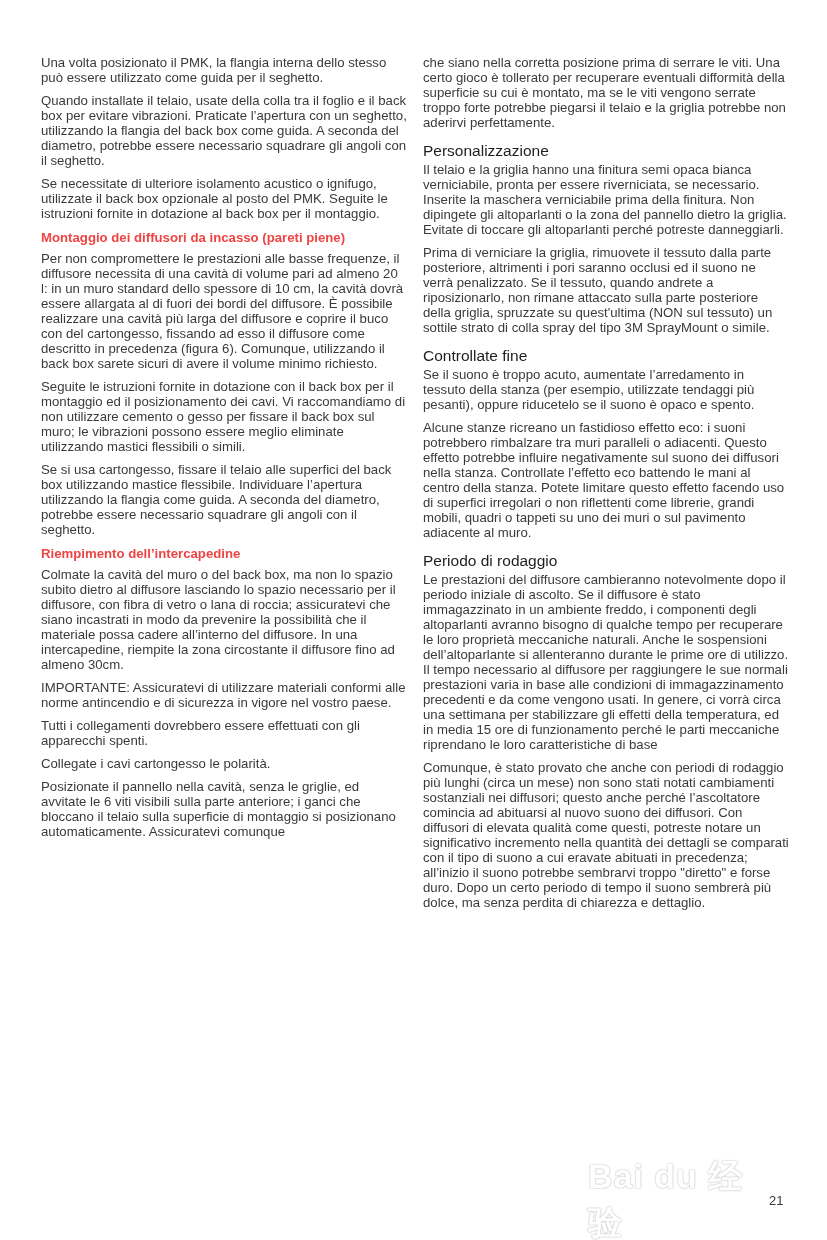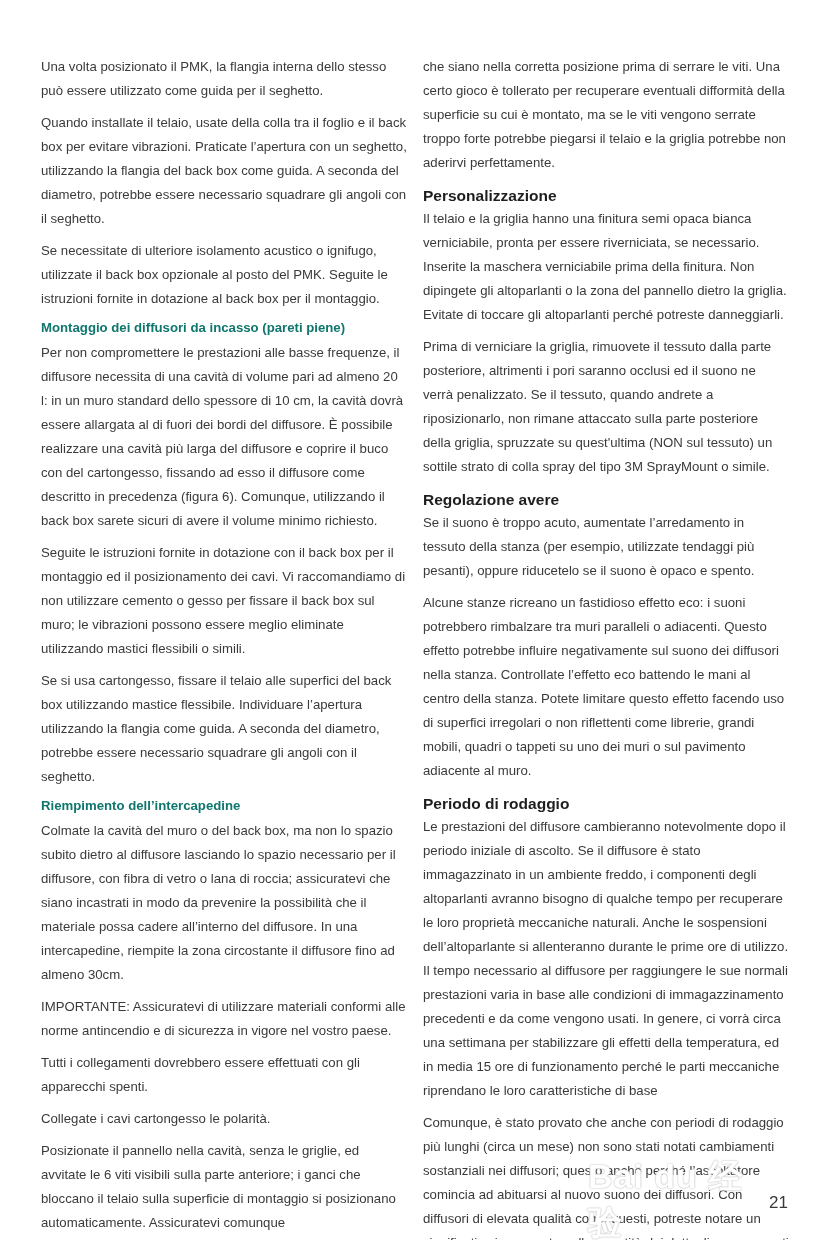--- a/index.html
+++ b/index.html
@@ -1,26 +1,26 @@
 <!DOCTYPE html>
 <html><head>
   <meta charset="utf-8">
   <style>
     html, body { margin: 0; padding: 0; background: #ffffff; }
     body { width: 827px; height: 1240px; position: relative; overflow: hidden;
            font-family: "Liberation Sans", sans-serif; color: #3a3a3a; }
     .col { position: absolute; top: 55px; width: 366px; }
     .col.left { left: 41px; }
     .col.right { left: 423px; }
-    p { margin: 0 0 8px 0; font-size: 13.2px; line-height: 24px; }
-    h3 { margin: 0 0 4px 0; font-size: 13.2px; line-height: 18px; font-weight: bold; color: #0f766e; }
-    h2 { margin: 16px 0 2px 0; font-size: 15.5px; line-height: 18px; font-weight: bold; color: #1e1e1e; }
+    p { margin: 0 0 8px 0; font-size: 13.2px; line-height: 15px; }
+    h3 { margin: 0 0 4px 0; font-size: 13.2px; line-height: 18px; font-weight: bold; color: #ef4444; }
+    h2 { margin: 16px 0 2px 0; font-size: 15.5px; line-height: 18px; font-weight: normal; color: #1e1e1e; }
     .h2-gap { margin-top: 16px; }
     .h2-gap-sm { margin-top: 12px; }
-    .page-number { position: absolute; left: 769px; top: 1193px; font-size: 17px; color: #3a3a3a; }
+    .page-number { position: absolute; left: 769px; top: 1193px; font-size: 13px; color: #3a3a3a; }
     .watermark { position: absolute; left: 588px; top: 1135px; width: 190px; height: 75px;
                  color: #ffffff; pointer-events: none; }
     .watermark .wm-logo { font-size: 34px; font-weight: bold; color: #fff;
                  text-shadow: 0 0 1px #bdbdbd, 0 0 2px #bdbdbd; letter-spacing: 1px; margin-top: 19px; }
     .watermark .wm-url { font-size: 20px; font-weight: bold; color: #fff;
                  text-shadow: 0 0 1px #bdbdbd, 0 0 2px #bdbdbd; margin-top: -2px; }
   </style>
 </head>
 <body>
 
@@ -38,21 +38,21 @@
   <p>Tutti i collegamenti dovrebbero essere effettuati con gli apparecchi spenti.</p>
   <p>Collegate i cavi cartongesso le polarità.</p>
   <p>Posizionate il pannello nella cavità, senza le griglie, ed avvitate le 6 viti visibili sulla parte anteriore; i ganci che bloccano il telaio sulla superficie di montaggio si posizionano automaticamente. Assicuratevi comunque</p>
 </div>
 
 <div class="col right">
   <p>che siano nella corretta posizione prima di serrare le viti. Una certo gioco è tollerato per recuperare eventuali difformità della superficie su cui è montato, ma se le viti vengono serrate troppo forte potrebbe piegarsi il telaio e la griglia potrebbe non aderirvi perfettamente.</p>
   <h2 class="h2-gap-sm">Personalizzazione</h2>
   <p>Il telaio e la griglia hanno una finitura semi opaca bianca verniciabile, pronta per essere riverniciata, se necessario. Inserite la maschera verniciabile prima della finitura. Non dipingete gli altoparlanti o la zona del pannello dietro la griglia. Evitate di toccare gli altoparlanti perché potreste danneggiarli.</p>
   <p>Prima di verniciare la griglia, rimuovete il tessuto dalla parte posteriore, altrimenti i pori saranno occlusi ed il suono ne verrà penalizzato. Se il tessuto, quando andrete a riposizionarlo, non rimane attaccato sulla parte posteriore della griglia, spruzzate su quest'ultima (NON sul tessuto) un sottile strato di colla spray del tipo 3M SprayMount o simile.</p>
-  <h2 class="h2-gap-sm">Regolazione avere</h2>
+  <h2 class="h2-gap-sm">Controllate fine</h2>
   <p>Se il suono è troppo acuto, aumentate l’arredamento in tessuto della stanza (per esempio, utilizzate tendaggi più pesanti), oppure riducetelo se il suono è opaco e spento.</p>
   <p>Alcune stanze ricreano un fastidioso effetto eco: i suoni potrebbero rimbalzare tra muri paralleli o adiacenti. Questo effetto potrebbe influire negativamente sul suono dei diffusori nella stanza. Controllate l’effetto eco battendo le mani al centro della stanza. Potete limitare questo effetto facendo uso di superfici irregolari o non riflettenti come librerie, grandi mobili, quadri o tappeti su uno dei muri o sul pavimento adiacente al muro.</p>
   <h2 class="h2-gap-sm">Periodo di rodaggio</h2>
   <p>Le prestazioni del diffusore cambieranno notevolmente dopo il periodo iniziale di ascolto. Se il diffusore è stato immagazzinato in un ambiente freddo, i componenti degli altoparlanti avranno bisogno di qualche tempo per recuperare le loro proprietà meccaniche naturali. Anche le sospensioni dell’altoparlante si allenteranno durante le prime ore di utilizzo. Il tempo necessario al diffusore per raggiungere le sue normali prestazioni varia in base alle condizioni di immagazzinamento precedenti e da come vengono usati. In genere, ci vorrà circa una settimana per stabilizzare gli effetti della temperatura, ed in media 15 ore di funzionamento perché le parti meccaniche riprendano le loro caratteristiche di base</p>
   <p>Comunque, è stato provato che anche con periodi di rodaggio più lunghi (circa un mese) non sono stati notati cambiamenti sostanziali nei diffusori; questo anche perché l’ascoltatore comincia ad abituarsi al nuovo suono dei diffusori. Con diffusori di elevata qualità come questi, potreste notare un significativo incremento nella quantità dei dettagli se comparati con il tipo di suono a cui eravate abituati in precedenza; all’inizio il suono potrebbe sembrarvi troppo "diretto" e forse duro. Dopo un certo periodo di tempo il suono sembrerà più dolce, ma senza perdita di chiarezza e dettaglio.</p>
 </div>
 
 <div class="watermark">
   <div class="wm-logo">Bai du 经验</div>
   <div class="wm-url">jingyan.baidu.com</div>

